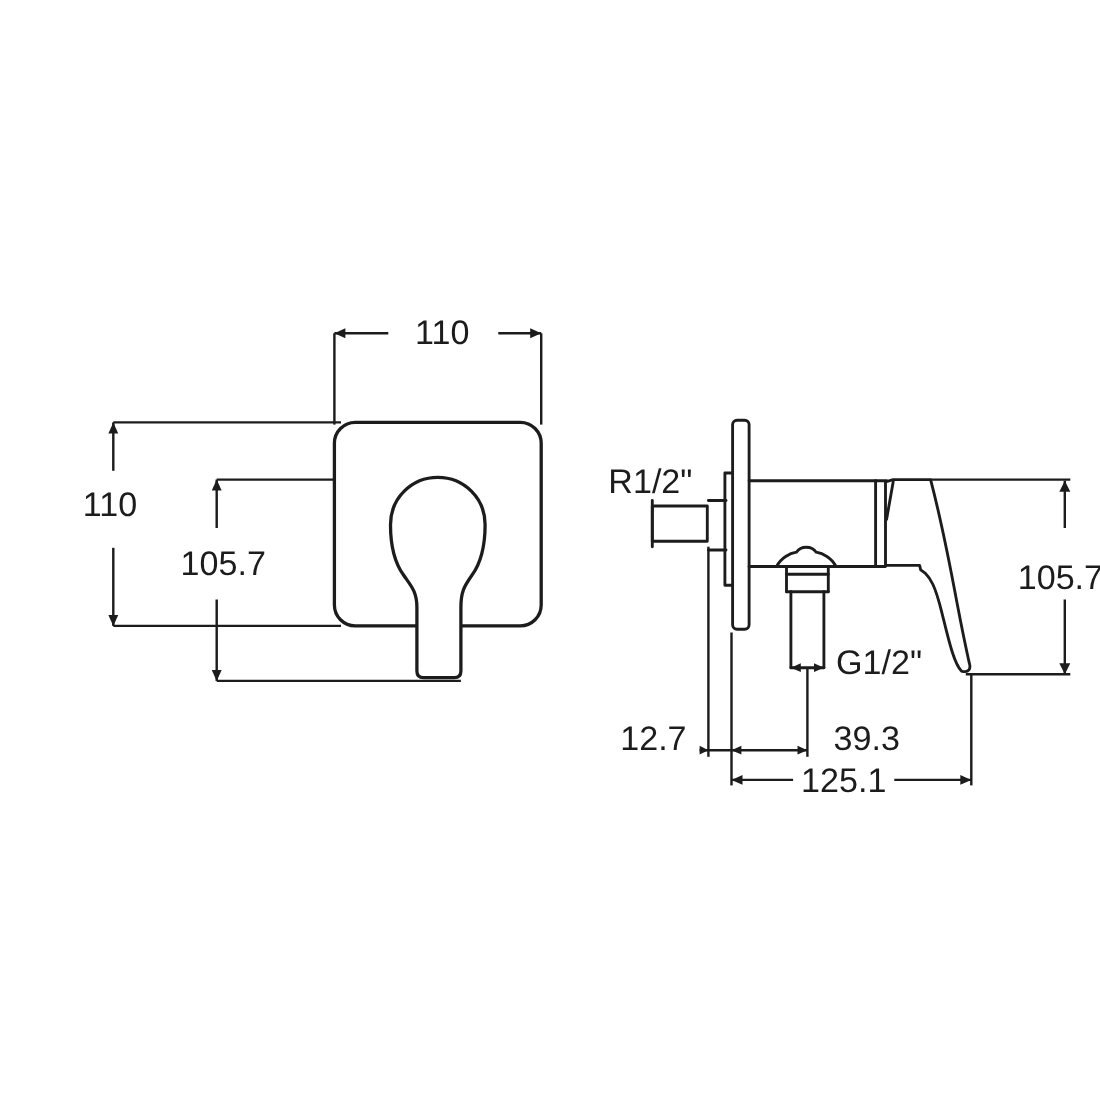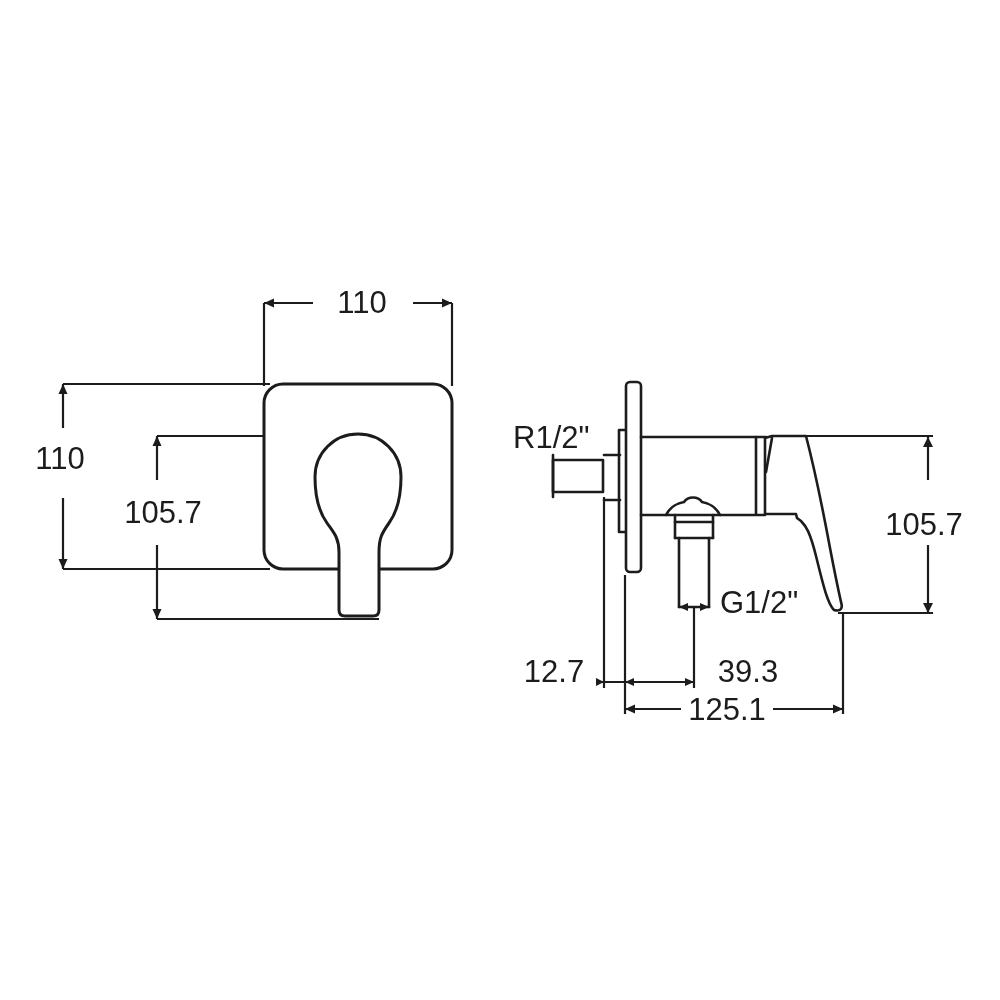--- a/index.html
+++ b/index.html
@@ -2,20 +2,21 @@
 <html><head>
 <meta charset="utf-8">
 <style>
   html, body { margin: 0; padding: 0; background: #ffffff; }
   .canvas {
     position: relative;
     width: 956px;
     height: 1000px;
     background: #ffffff;
     font-family: "Liberation Sans", sans-serif;
+    margin-left: 40px;
   }
   svg { display: block; }
   .part   { fill: #ffffff; stroke: #1c1c1c; stroke-width: 3;   stroke-linejoin: round; }
   .part2  { fill: #ffffff; stroke: #1c1c1c; stroke-width: 2.6; stroke-linejoin: round; }
   .pline  { fill: none;    stroke: #1c1c1c; stroke-width: 2.6; stroke-linecap: round; }
   .dim    { fill: none;    stroke: #1c1c1c; stroke-width: 2.2; stroke-linecap: butt; }
   .arrow  { fill: #1c1c1c; stroke: none; }
   .label  { fill: #1c1c1c; font-size: 31px; }
   .mid    { text-anchor: middle; }
 </style>

